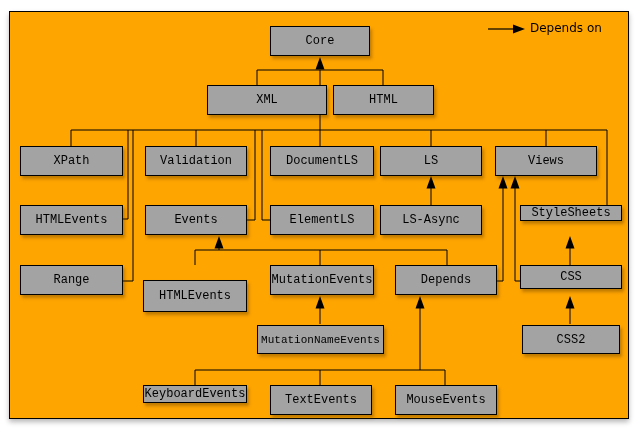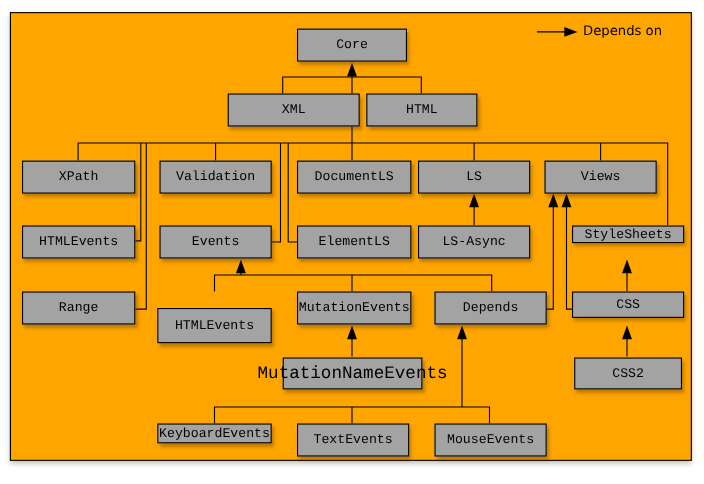--- a/index.html
+++ b/index.html
@@ -30,21 +30,21 @@
     box-shadow:2px 3px 3px rgba(90,55,0,0.38);
     display:flex;
     align-items:center;
     justify-content:center;
     font-size:12px;
     color:#000;
     white-space:nowrap;
     letter-spacing:0px;
     font-family:Liberation Mono, monospace;
   }
-  .node.wide{font-size:16px;text-align:center;}
+  .node.wide{font-size:11px;text-align:center;}
   .legend{
     position:absolute;
     left:488px;top:21px;
     display:flex;
     align-items:flex-end;
     gap:4px;
     color:#000;
     font-size:12px;
   }
   .legend svg{display:block;}

